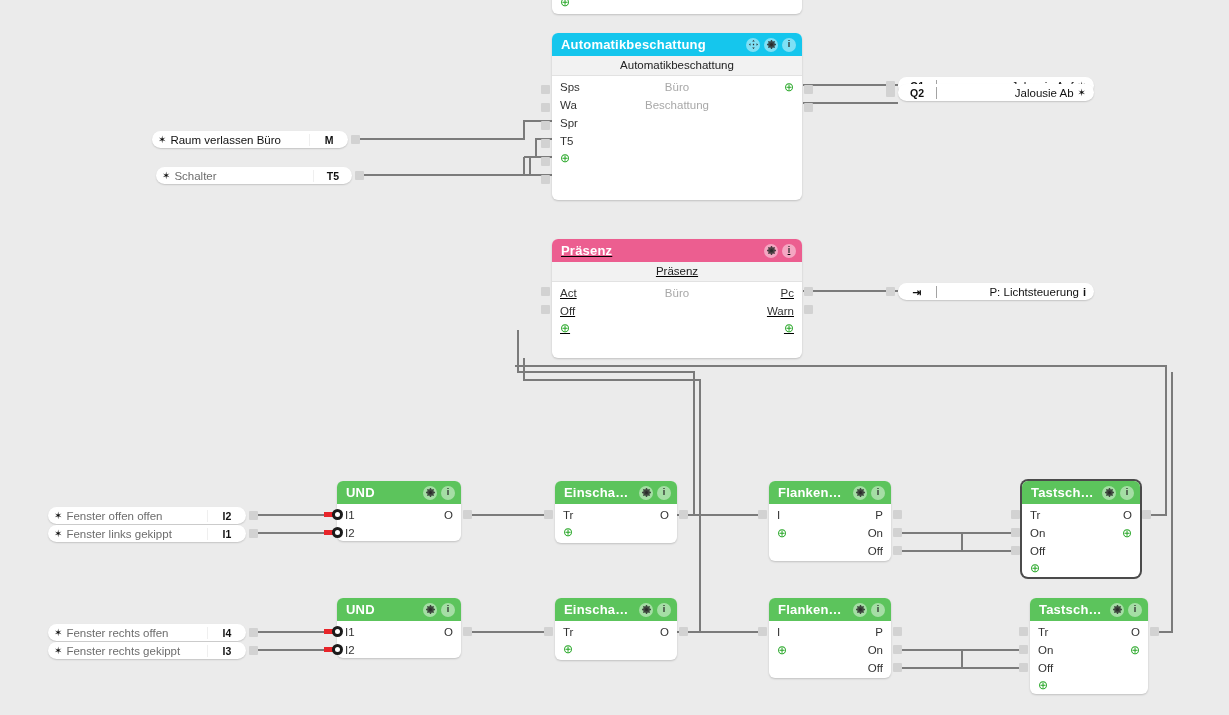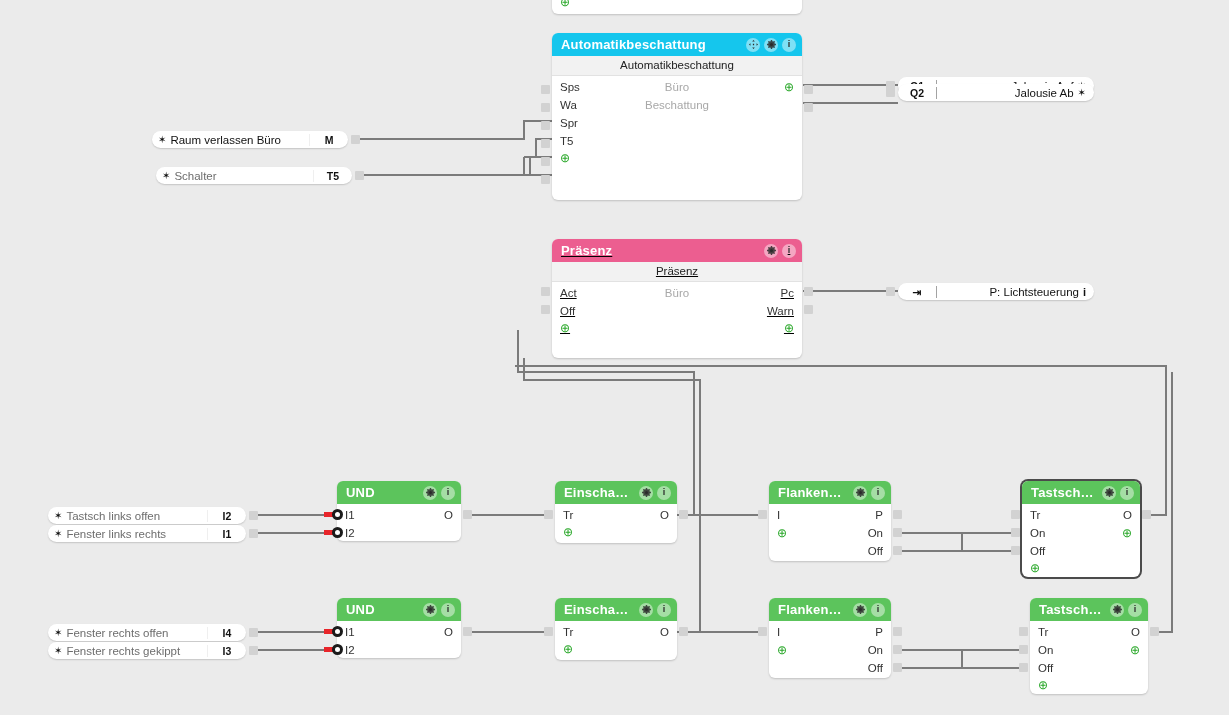--- a/index.html
+++ b/index.html
@@ -484,30 +484,30 @@
         <span class="gear">✶</span>
       <span class="lbl-gray">Schalter</span>
       </span>
     <span class="badge">T5</span>
     <span class="stub"></span>
   </div>
 
   <div class="pill left" style="left:48px;top:507px;width:198px;">
     <span class="txt">
         <span class="gear">✶</span>
-      <span class="lbl-gray">Tastsch links offen</span>
+      <span class="lbl-gray">Fenster offen offen</span>
       </span>
     <span class="badge">I2</span>
     <span class="stub"></span>
   </div>
 
   <div class="pill left" style="left:48px;top:525px;width:198px;">
     <span class="txt">
         <span class="gear">✶</span>
-      <span class="lbl-gray">Fenster links rechts</span>
+      <span class="lbl-gray">Fenster links gekippt</span>
       </span>
     <span class="badge">I1</span>
     <span class="stub"></span>
   </div>
 
   <div class="pill left" style="left:48px;top:624px;width:198px;">
     <span class="txt">
         <span class="gear">✶</span>
       <span class="lbl-gray">Fenster rechts offen</span>
       </span>

